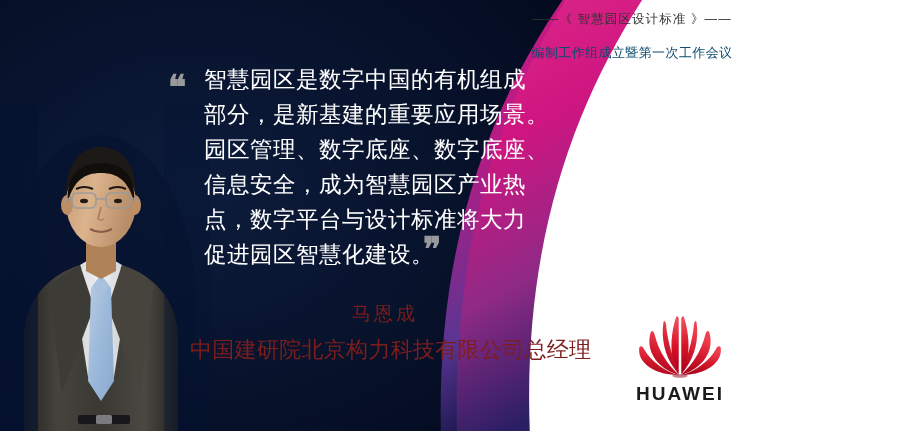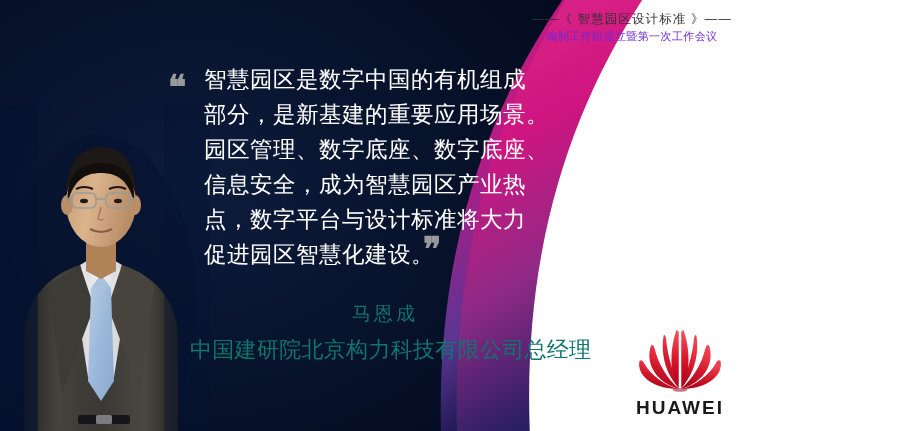--- a/index.html
+++ b/index.html
@@ -32,25 +32,25 @@
     color:#3c3c3c;
     line-height:1.45;
   }
   .header-line1{
     font-size:12.5px;
     letter-spacing:1.1px;
     white-space:nowrap;
     color:#333;
   }
   .header-line2{
-    font-size:11px;
+    font-size:13px;
     letter-spacing:0.4px;
     white-space:nowrap;
-    color:#6d28d9;
-    margin-top:1px;
+    color:#0c4a6e;
+    margin-top:16px;
   }
 
   
   .quote-wrap{
     position:absolute;
     left:168px; top:62px;
     width:420px;
   }
   .quote-open{
     position:absolute;
@@ -82,39 +82,39 @@
     font-weight:700;
     letter-spacing:-2px;
   }
 
   
   .attrib{
     position:absolute;
     left:190px; top:300px;
     width:390px;
     text-align:center;
-    color:#0f766e;
+    color:#7f1d1d;
   }
   .attrib-name{
     font-size:19px;
     letter-spacing:3px;
     line-height:1.5;
   }
   .attrib-title{
     font-size:22px;
     letter-spacing:0.3px;
     line-height:1.7;
     margin-top:2px;
     white-space:nowrap;
   }
 
   
   .logo{
     position:absolute;
-    right:38px; bottom:12px;
+    right:38px; bottom:26px;
     width:132px; height:100px;
     display:flex; flex-direction:column;
     align-items:center; justify-content:flex-end;
   }
   .logo-mark{ width:104px; height:66px; }
   .logo-word{
     margin-top:4px;
     font-size:19px;
     font-weight:700;
     letter-spacing:2.0px;

